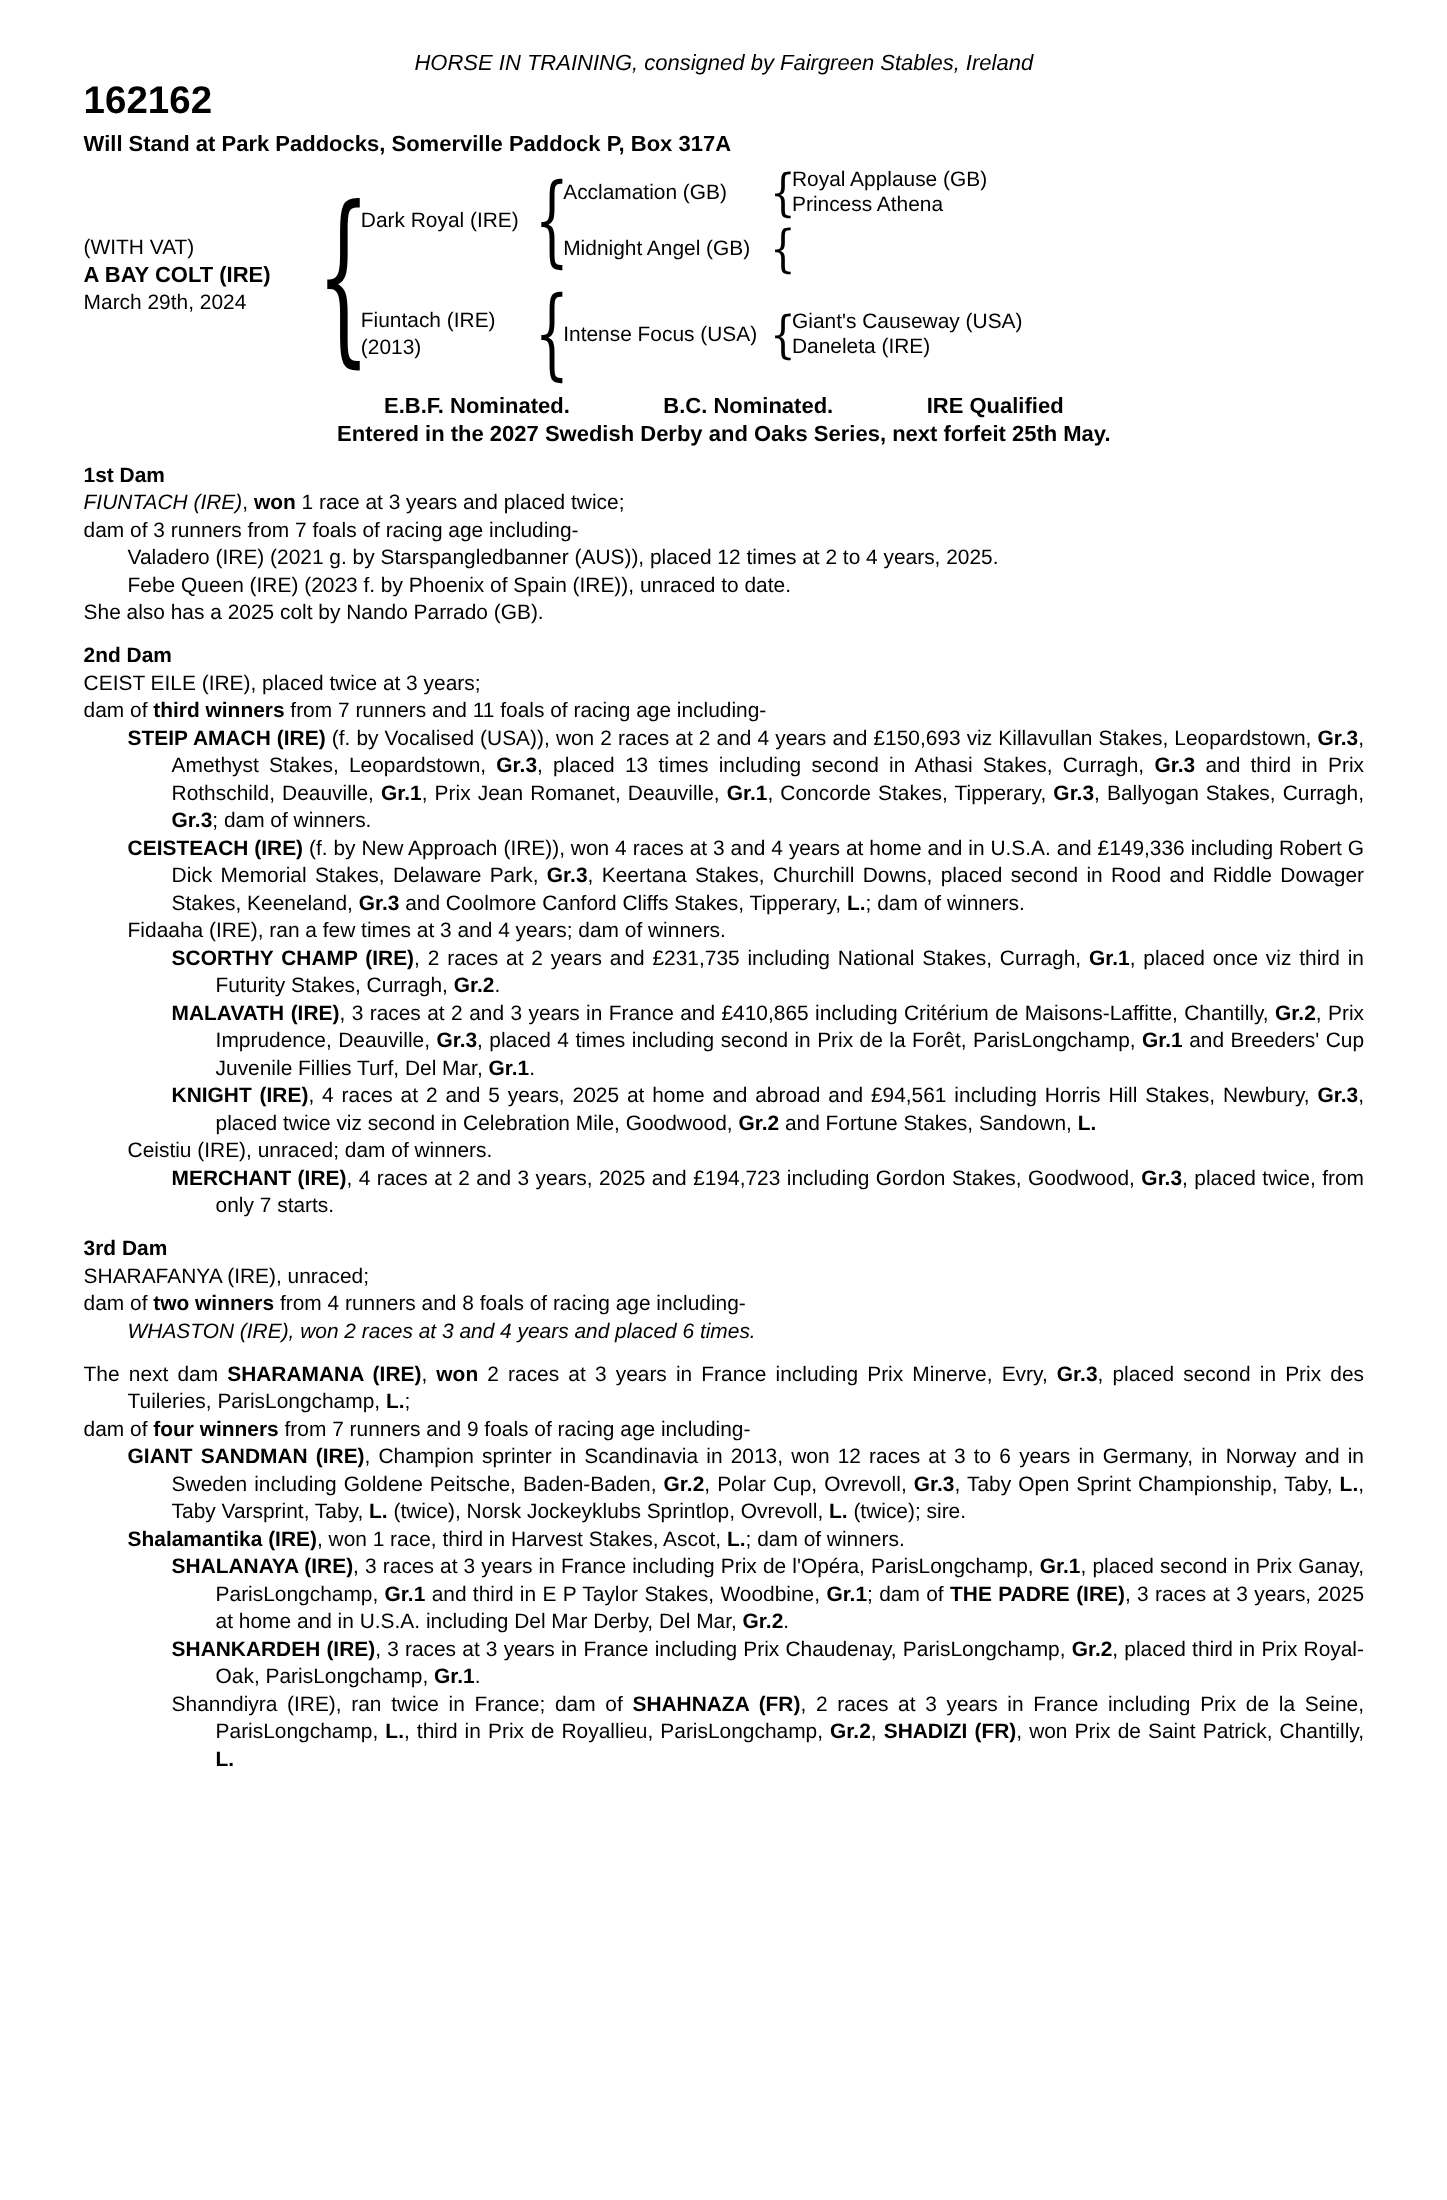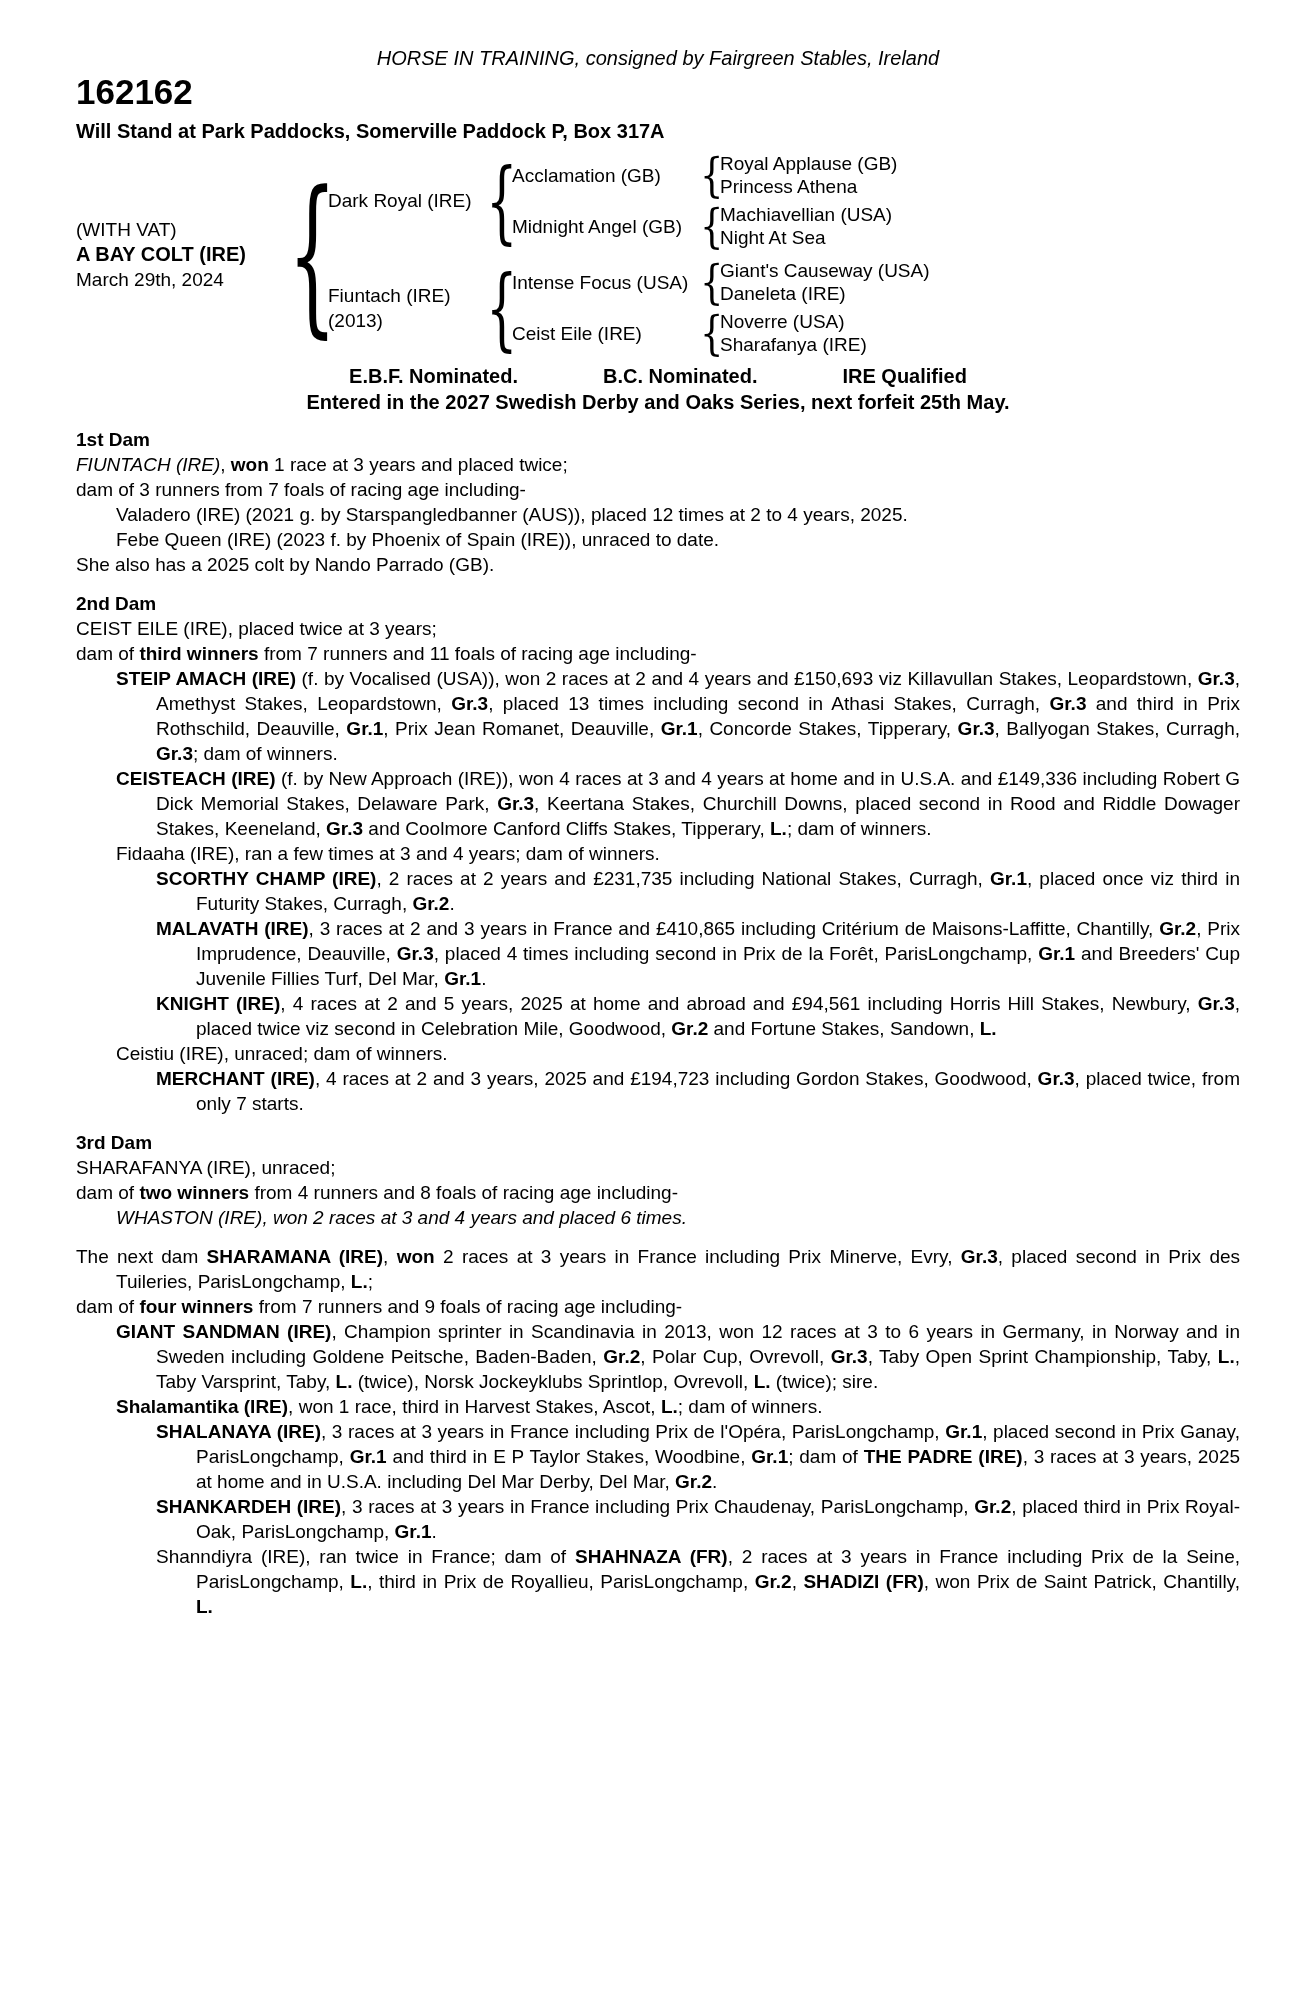--- a/index.html
+++ b/index.html
@@ -95,24 +95,20 @@
             <div class="brace brace-sm"></div>
             <div class="ggp-col">
               <div class="ggp">Royal Applause (GB)</div>
               <div class="ggp">Princess Athena</div>
             </div>
           </div>
 
           <div class="gp-unit">
             <div class="gp-name">Midnight Angel (GB)</div>
             <div class="brace brace-sm"></div>
-            <div class="ggp-col">
-              <div class="ggp">Machiavellian (USA)</div>
-              <div class="ggp">Night At Sea</div>
-            </div>
           </div>
 
         </div>
       </div>
 
       <div class="parent-unit">
         <div class="parent-name-block">
           <div>Fiuntach (IRE)</div>
           <div>(2013)</div>
         </div>
@@ -121,28 +117,20 @@
 
           <div class="gp-unit">
             <div class="gp-name">Intense Focus (USA)</div>
             <div class="brace brace-sm"></div>
             <div class="ggp-col">
               <div class="ggp">Giant's Causeway (USA)</div>
               <div class="ggp">Daneleta (IRE)</div>
             </div>
           </div>
 
-          <div class="gp-unit">
-            <div class="gp-name">Ceist Eile (IRE)</div>
-            <div class="brace brace-sm"></div>
-            <div class="ggp-col">
-              <div class="ggp">Noverre (USA)</div>
-              <div class="ggp">Sharafanya (IRE)</div>
-            </div>
-          </div>
 
         </div>
       </div>
 
     </div>
   </div>
 
   <div class="noms-row">
     <span>E.B.F. Nominated.</span>
     <span>B.C. Nominated.</span>

